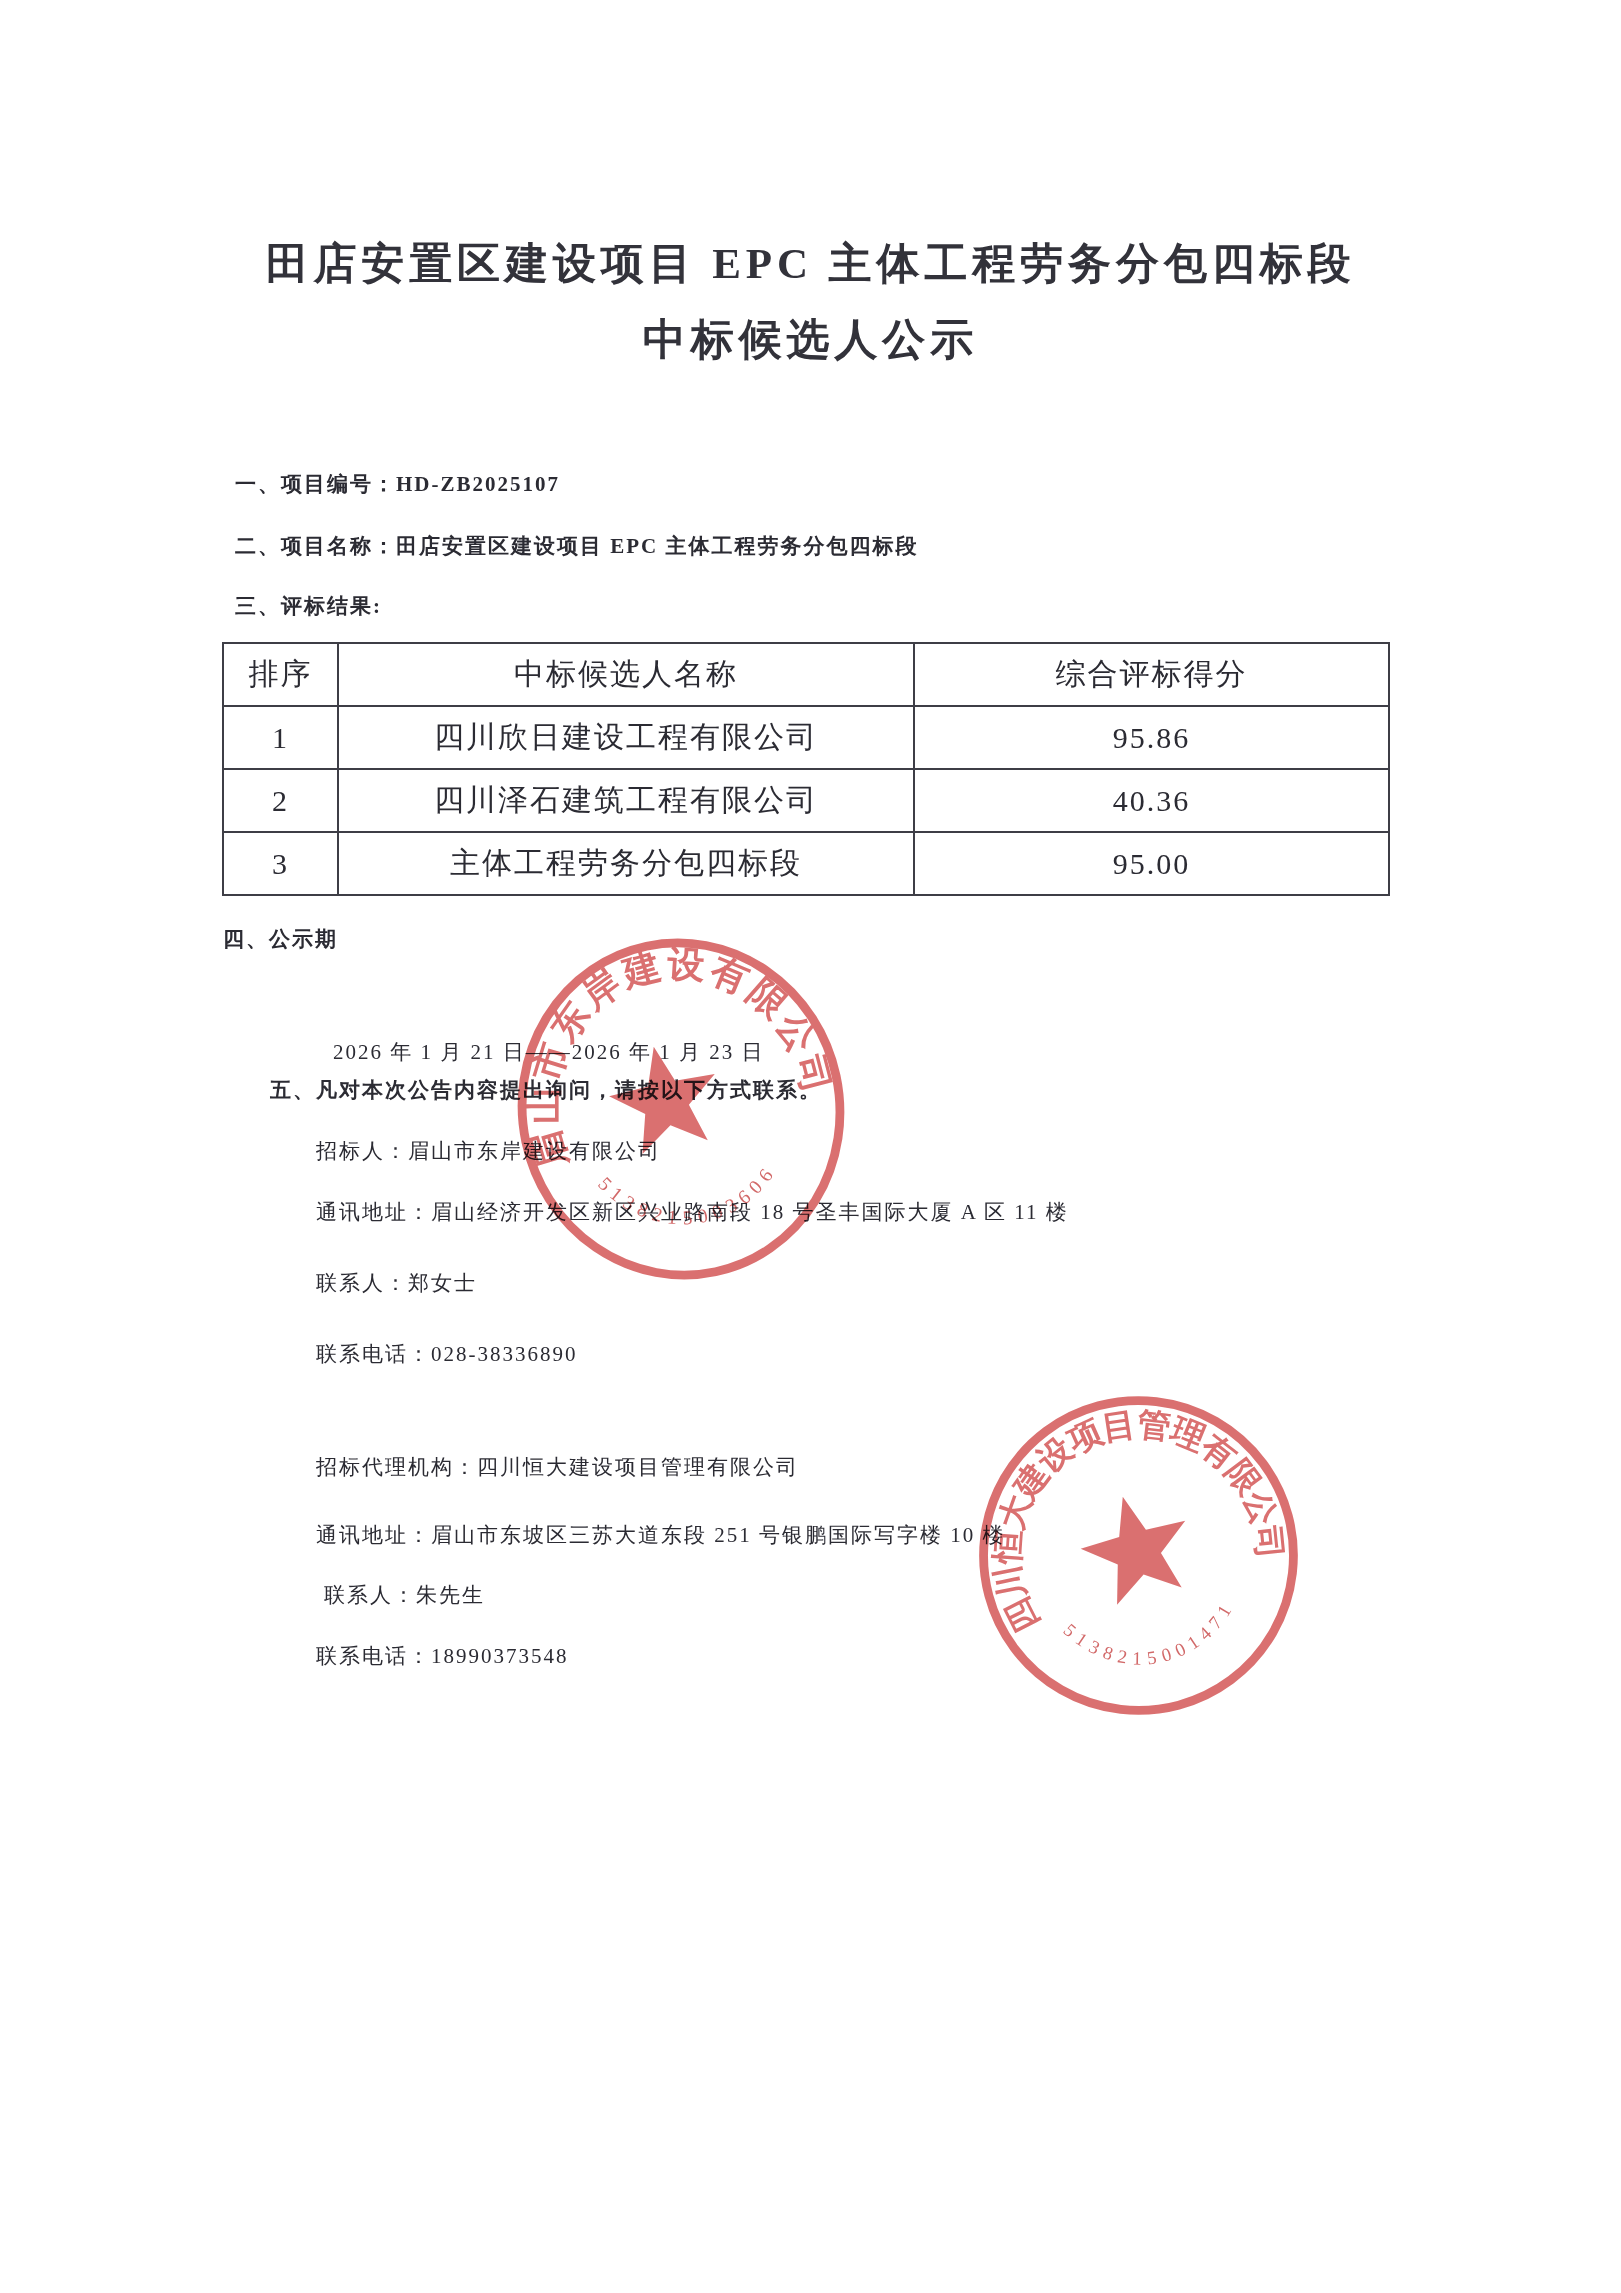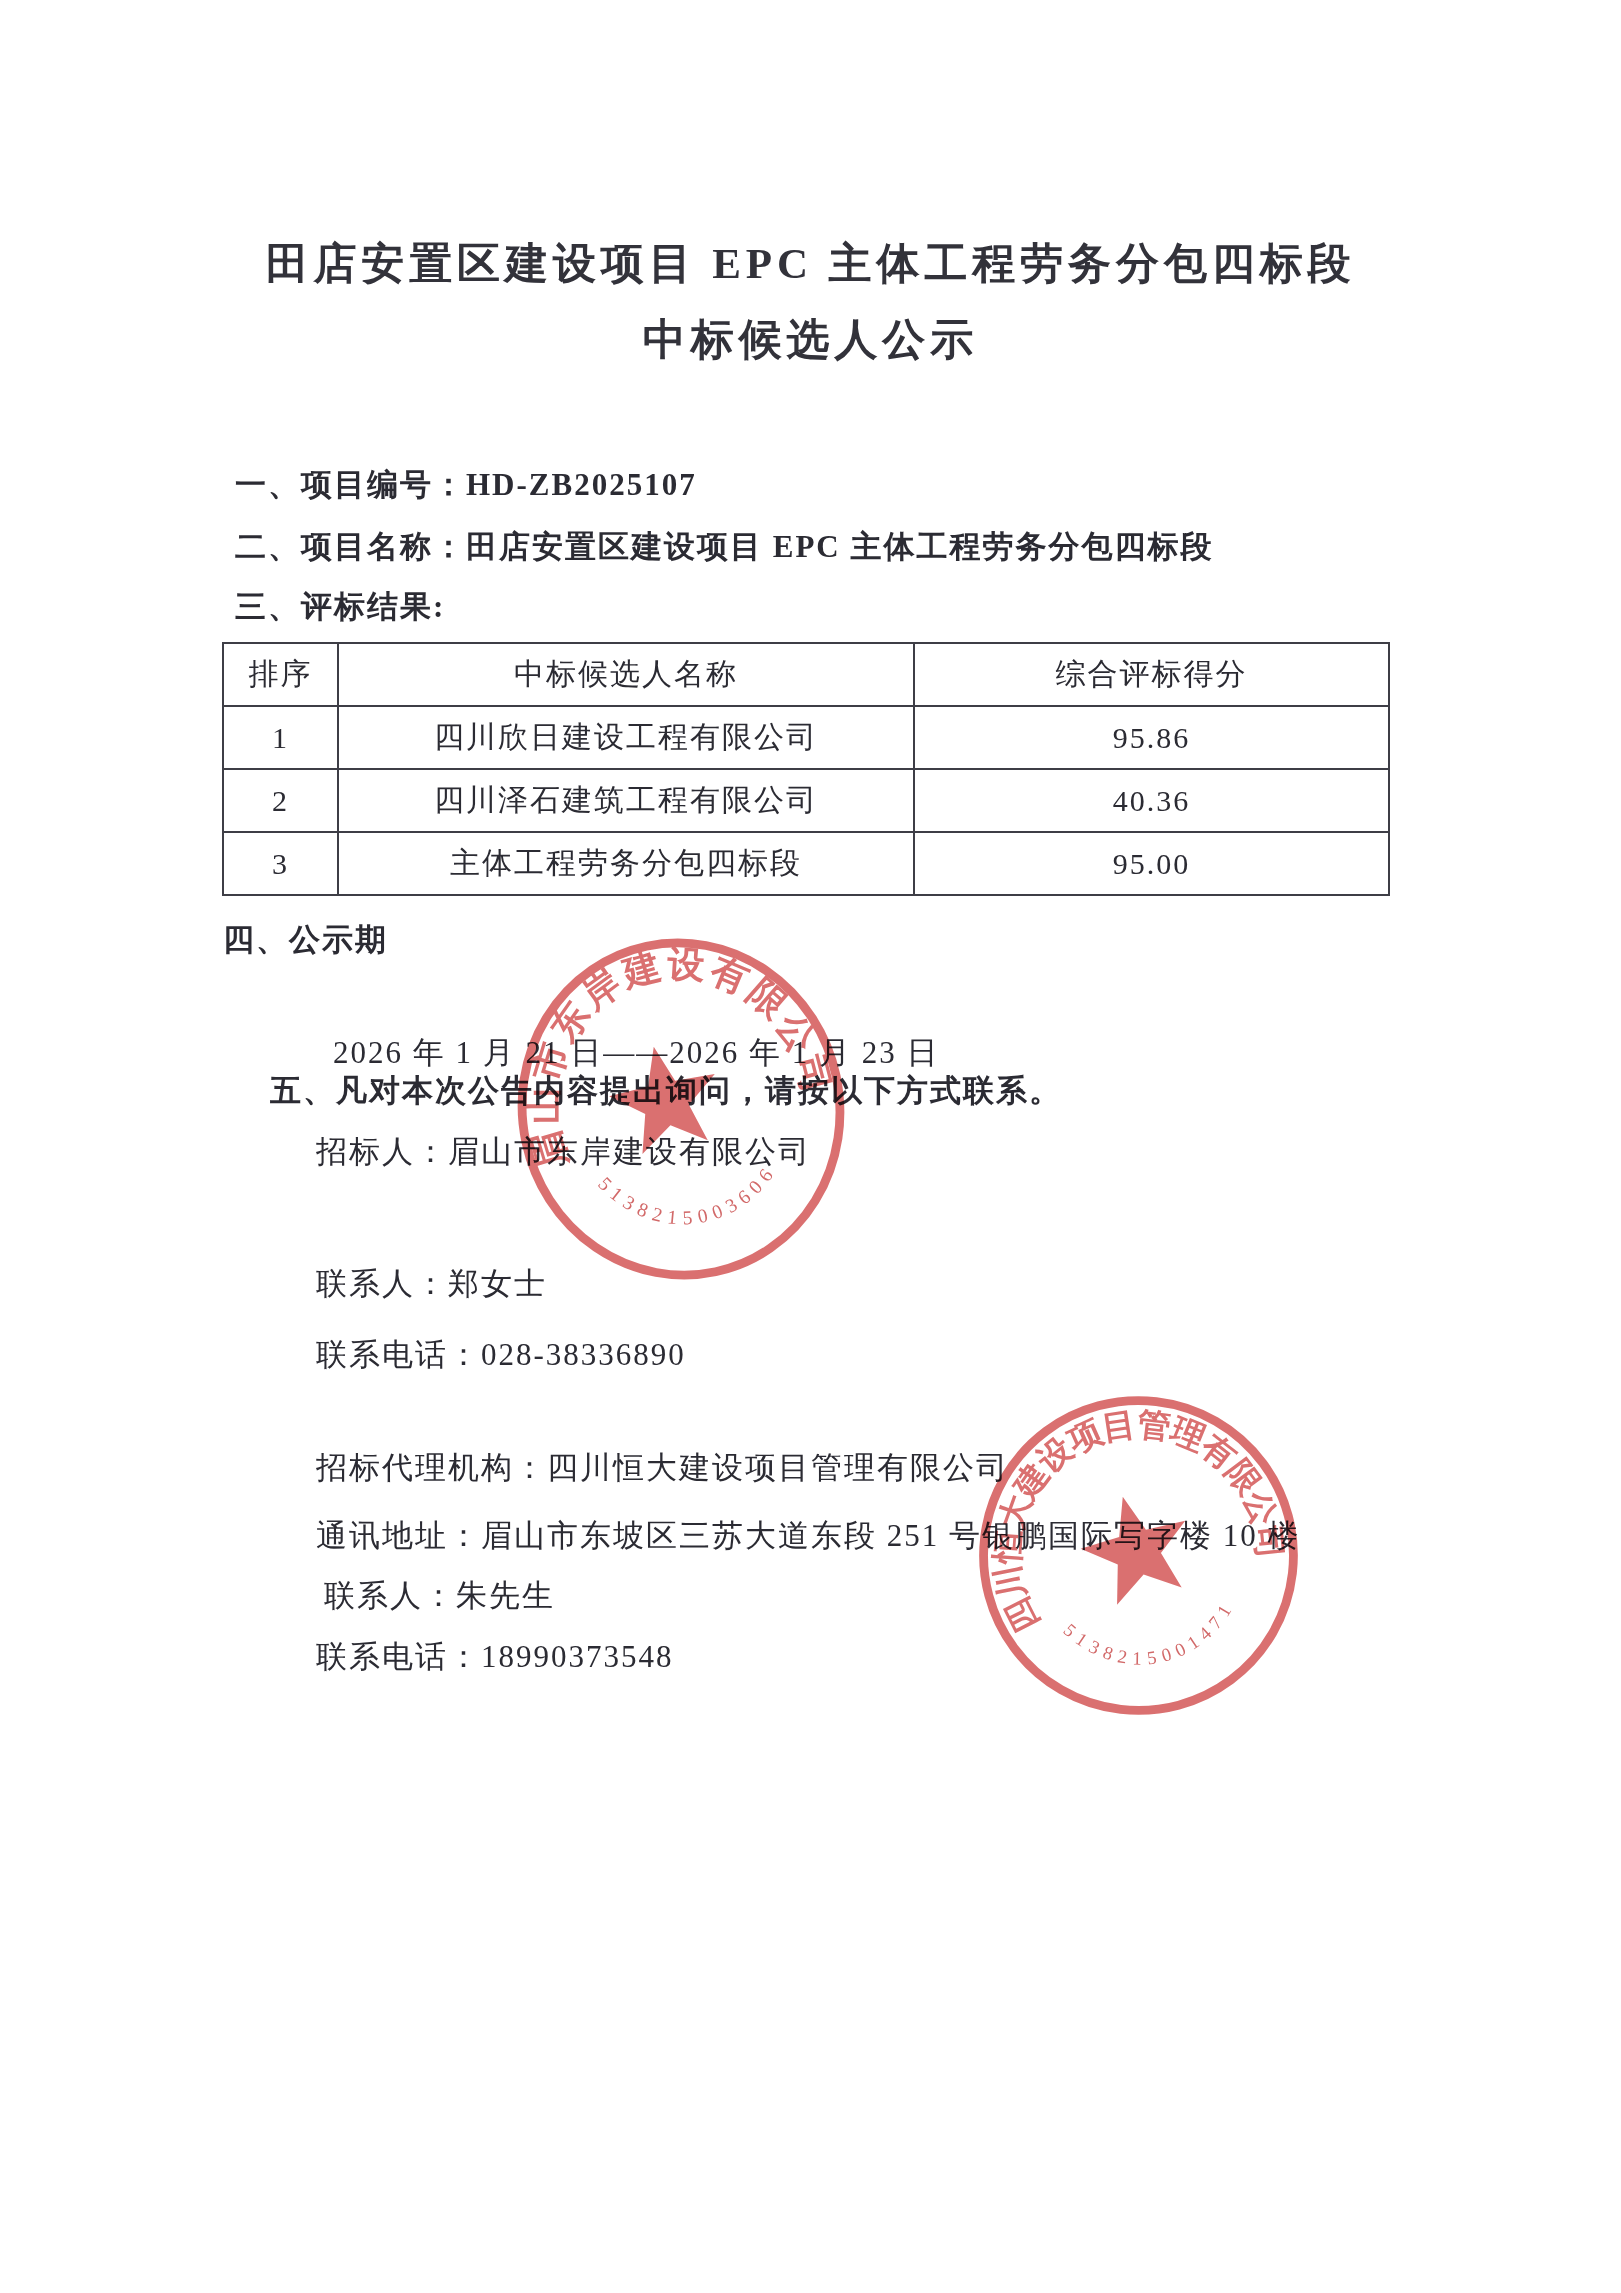--- a/index.html
+++ b/index.html
@@ -7,21 +7,21 @@
     position:relative;width:1621px;height:2116px;background:#ffffff;overflow:hidden;
     font-family:"Liberation Serif","DejaVu Serif",serif;color:#2b2b33;
   }
   .title-line{
     position:absolute;left:0;width:1621px;height:61px;line-height:61px;
     text-align:center;font-size:43px;font-weight:bold;letter-spacing:4.9px;color:#32323a;
   }
   .t1{top:233px;}
   .t2{top:309px;}
   .line{
-    position:absolute;height:43px;line-height:43px;font-size:31px;
+    position:absolute;height:43px;line-height:43px;font-size:21px;
     letter-spacing:2px;white-space:nowrap;color:#2b2b33;
   }
   .bold{font-weight:bold;}
   table.result{
     position:absolute;left:222px;top:642px;width:1166px;
     border-collapse:collapse;table-layout:fixed;
   }
   table.result td,table.result th{
     border:2.9px solid #3e3e46;text-align:center;vertical-align:middle;
     font-size:30px;font-weight:normal;color:#2b2b33;letter-spacing:2px;padding:0;
@@ -72,20 +72,21 @@
     </tr>
   </tbody>
     </table>
 
   <div class="line bold" style="left:223px;top:918px;">四、公示期</div>
   <div class="line" style="left:333px;top:991px;margin-top:40px;">2026 年 1 月 21 日——2026 年 1 月 23 日</div>
 
   <div class="line bold" style="left:223px;top:1069px;margin-left:47px;">五、凡对本次公告内容提出询问，请按以下方式联系。</div>
 
   <div class="line" style="left:316px;top:1130px;">招标人：眉山市东岸建设有限公司</div>
+  <div class="line" style="left:316px;top:1191px;">通讯地址：眉山经济开发区新区兴业路南段 18 号圣丰国际大厦 A 区 11 楼</div>
   <div class="line" style="left:316px;top:1262px;">联系人：郑女士</div>
   <div class="line" style="left:316px;top:1333px;">联系电话：028-38336890</div>
 
   <div class="line" style="left:316px;top:1446px;">招标代理机构：四川恒大建设项目管理有限公司</div>
   <div class="line" style="left:316px;top:1514px;">通讯地址：眉山市东坡区三苏大道东段 251 号银鹏国际写字楼 10 楼</div>
   <div class="line" style="left:324px;top:1574px;">联系人：朱先生</div>
   <div class="line" style="left:316px;top:1635px;">联系电话：18990373548</div>
 
   <svg class="stamp" style="left:495px;top:918px;" width="372" height="382" viewBox="-190 -195 380 390">
     <defs>

